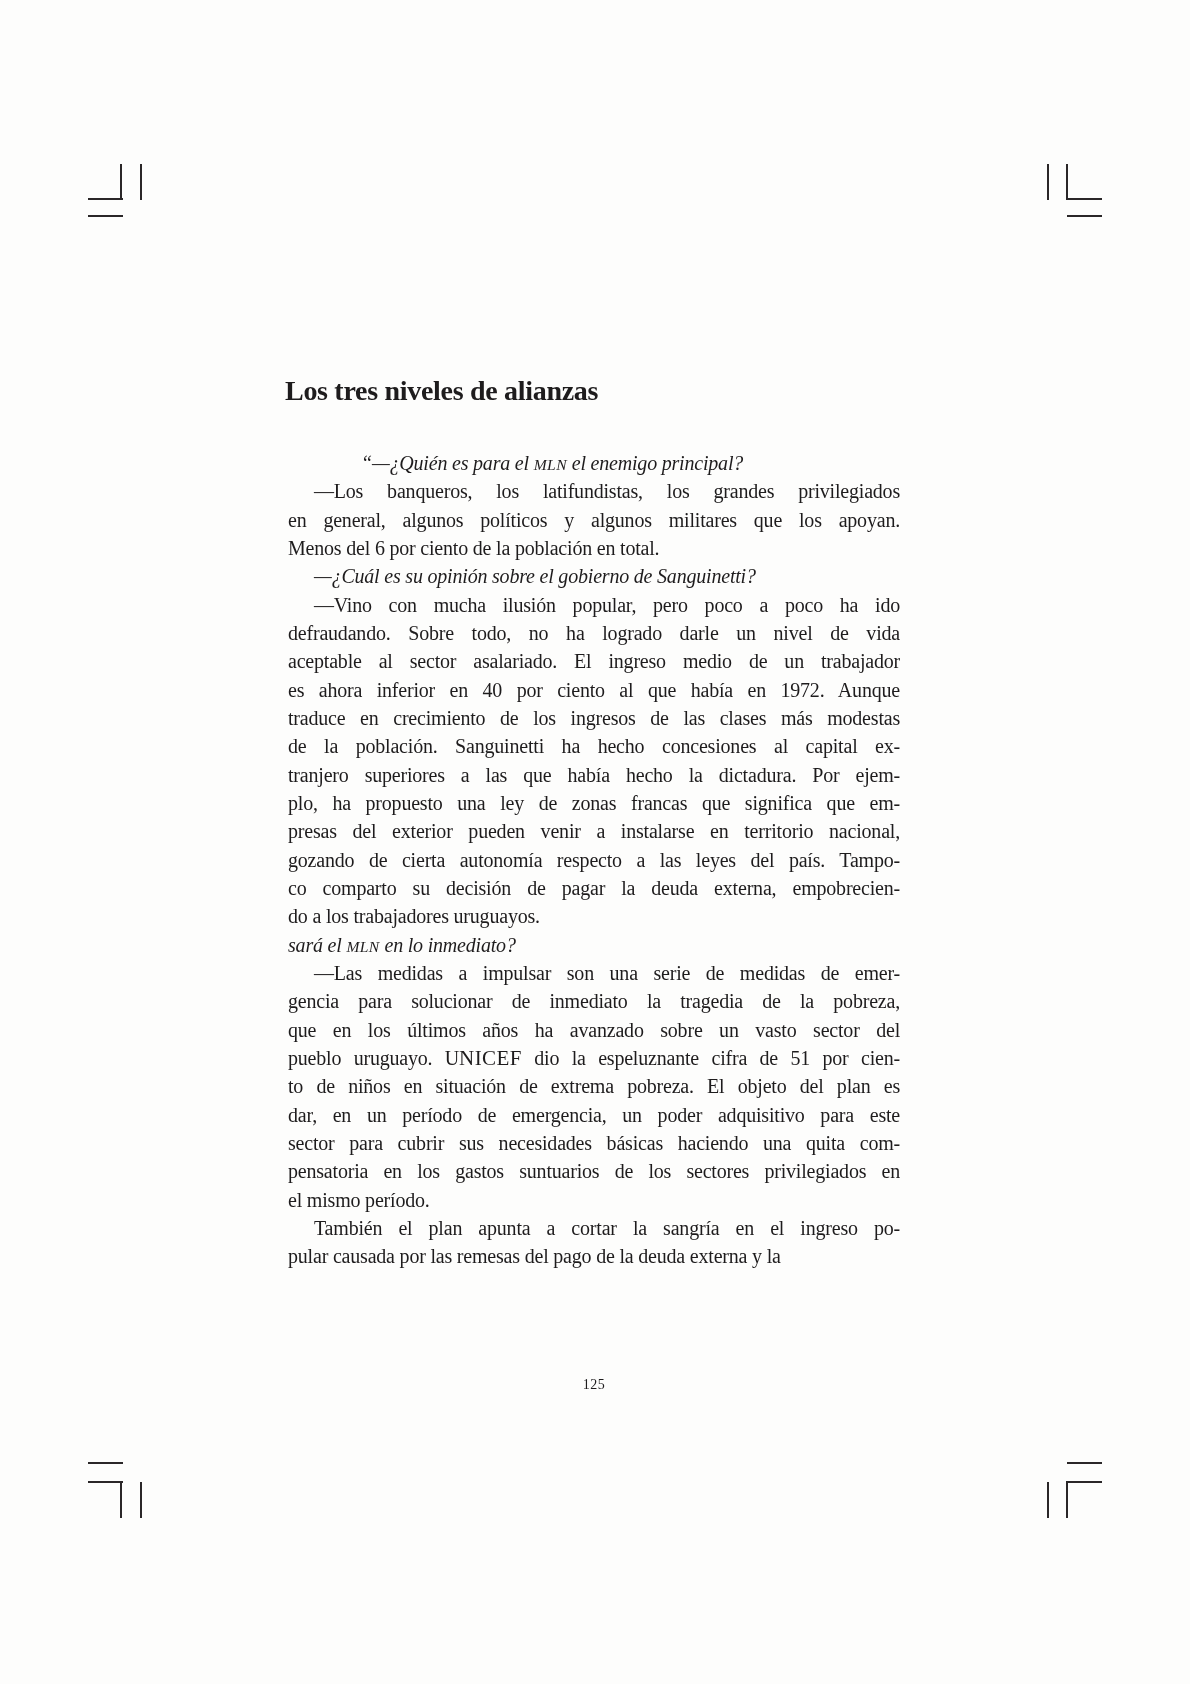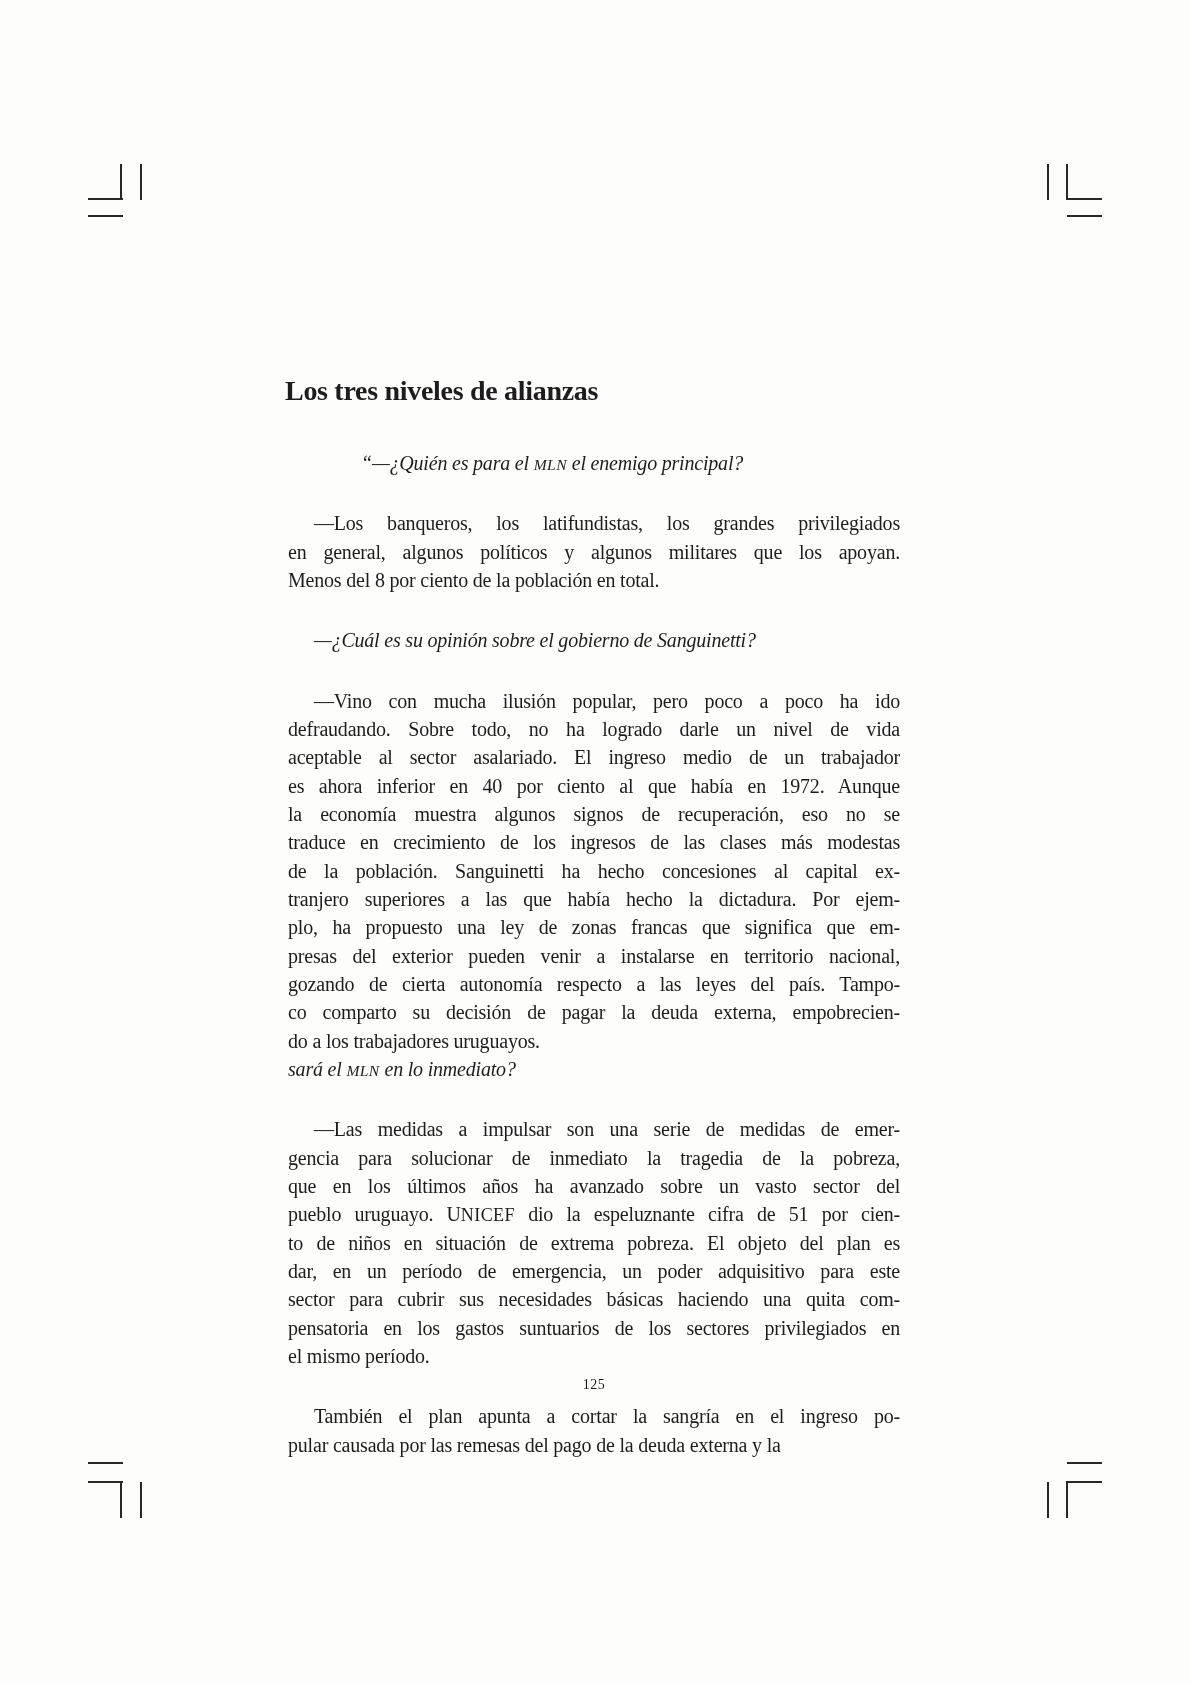--- a/index.html
+++ b/index.html
@@ -36,24 +36,24 @@
     font-size: 20px;
     line-height: 28.33px;
     height: 28.33px;
     letter-spacing: -0.2px;
     overflow: hidden;
     text-align: justify;
     text-align-last: justify;
     white-space: normal;
   }
   .line.last { text-align: right; text-align-last: left; }
-  .line.indent-para  { padding-left: 26px; margin-top: 32px; }
+  .line.indent-para  { padding-left: 26px; }
   .line.indent-quote { padding-left: 73px; }
   .i   { font-style: italic; }
-  .sc  { font-size: 18px; letter-spacing: 0.4px; }
+  .sc  { font-size: 21px; letter-spacing: 0.4px; }
   .isc { font-style: italic; font-size: 15.6px; letter-spacing: 0.4px; }
 
   
   .folio {
     position: absolute;
     left: 288px; top: 1377px;
     width: 612px;
     text-align: center;
     font-size: 14px;
     letter-spacing: 0.5px;
@@ -88,27 +88,26 @@
     <div class="mark" style="left:1066px; top:1481px; width:2px;  height:37px;"></div>
     <div class="mark" style="left:1047px; top:1482px; width:2px;  height:36px;"></div>
   </div>
 
   <h1 class="chapter-title">Los tres niveles de alianzas</h1>
 
   <div class="body-text">
       <div class="line last indent-quote"><span class="i">“—¿Quién es para el </span><span class="isc">MLN</span><span class="i"> el enemigo principal?</span></div>
       <div class="line indent-para"><span>—Los banqueros, los latifundistas, los grandes privilegiados</span></div>
       <div class="line"><span>en general, algunos políticos y algunos militares que los apoyan.</span></div>
-      <div class="line last"><span>Menos del 8 por ciento de la población en total.</span></div>
+      <div class="line last"><span>Menos del 6 por ciento de la población en total.</span></div>
       <div class="line last indent-para"><span class="i">—¿Cuál es su opinión sobre el gobierno de Sanguinetti?</span></div>
       <div class="line indent-para"><span>—Vino con mucha ilusión popular, pero poco a poco ha ido</span></div>
       <div class="line"><span>defraudando. Sobre todo, no ha logrado darle un nivel de vida</span></div>
       <div class="line"><span>aceptable al sector asalariado. El ingreso medio de un trabajador</span></div>
       <div class="line"><span>es ahora inferior en 40 por ciento al que había en 1972. Aunque</span></div>
-      <div class="line"><span>la economía muestra algunos signos de recuperación, eso no se</span></div>
       <div class="line"><span>traduce en crecimiento de los ingresos de las clases más modestas</span></div>
       <div class="line"><span>de la población. Sanguinetti ha hecho concesiones al capital ex-</span></div>
       <div class="line"><span>tranjero superiores a las que había hecho la dictadura. Por ejem-</span></div>
       <div class="line"><span>plo, ha propuesto una ley de zonas francas que significa que em-</span></div>
       <div class="line"><span>presas del exterior pueden venir a instalarse en territorio nacional,</span></div>
       <div class="line"><span>gozando de cierta autonomía respecto a las leyes del país. Tampo-</span></div>
       <div class="line"><span>co comparto su decisión de pagar la deuda externa, empobrecien-</span></div>
       <div class="line last"><span>do a los trabajadores uruguayos.</span></div>
       <div class="line last"><span class="i">sará el </span><span class="isc">MLN</span><span class="i"> en lo inmediato?</span></div>
       <div class="line indent-para"><span>—Las medidas a impulsar son una serie de medidas de emer-</span></div>

